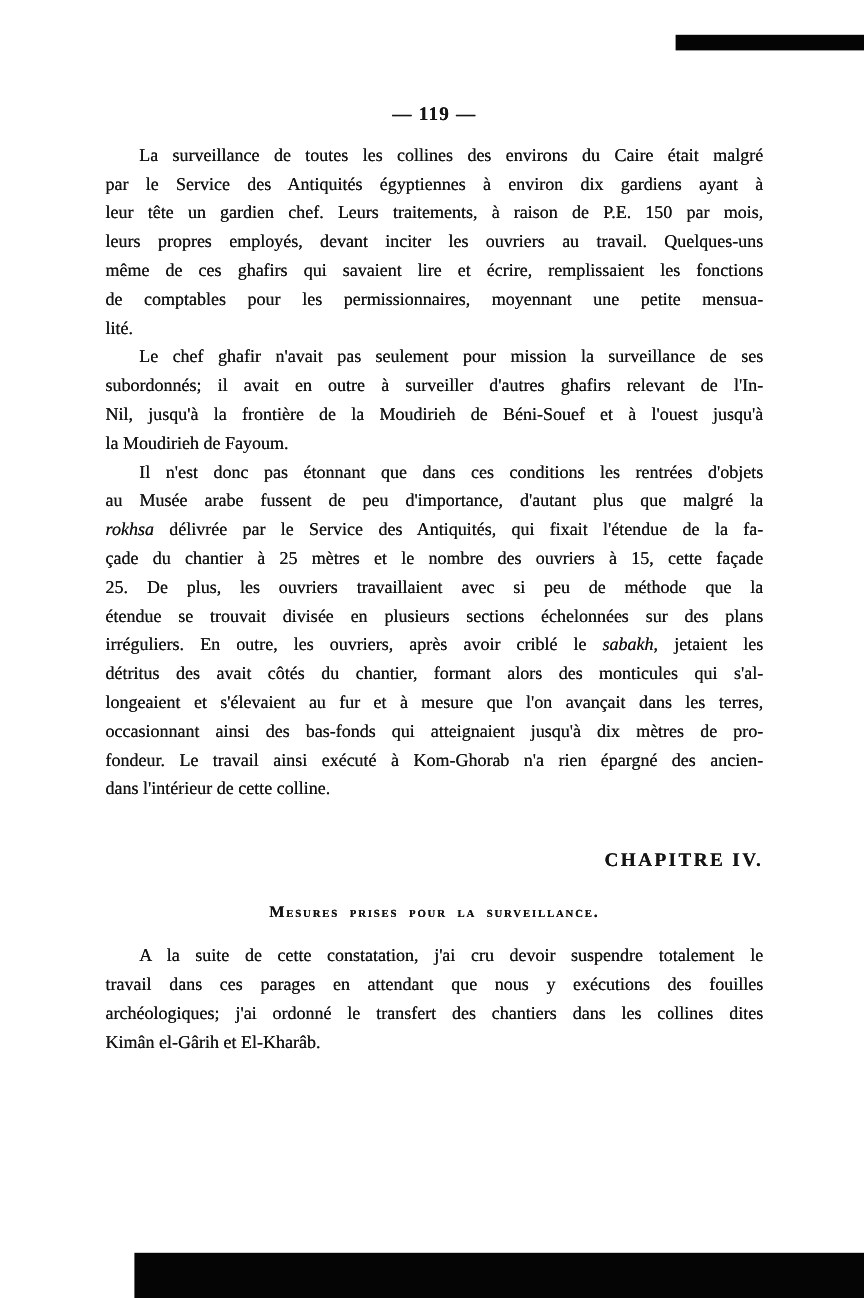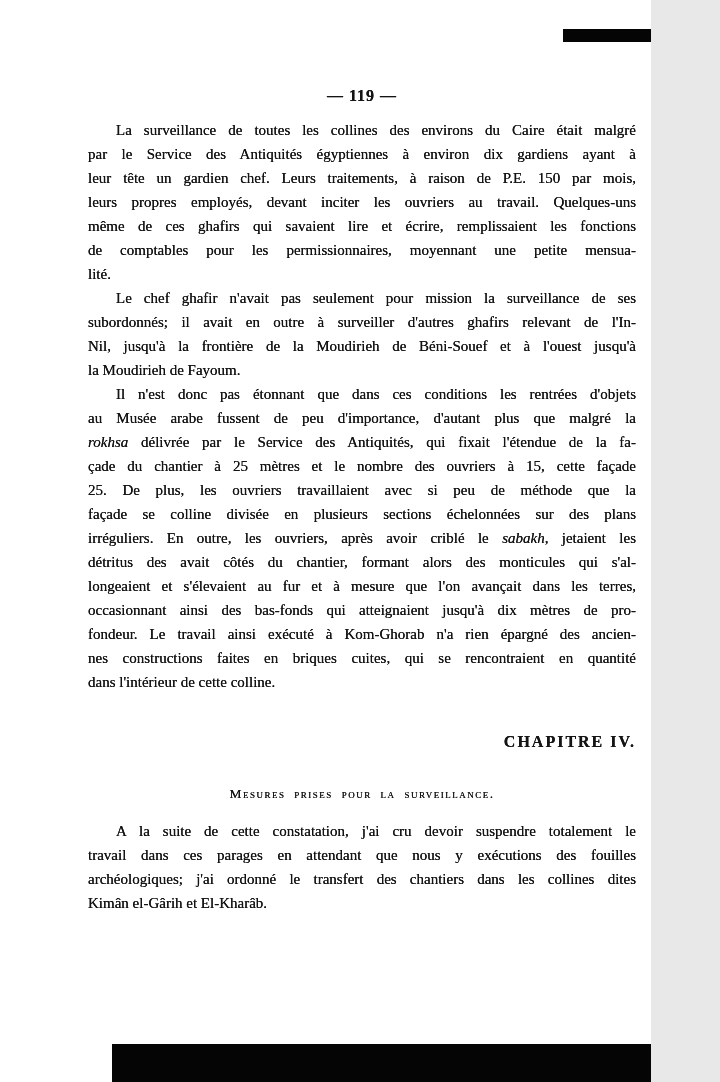--- a/index.html
+++ b/index.html
@@ -1,19 +1,19 @@
 <!DOCTYPE html>
 <html><head>
 <meta charset="utf-8">
 <title>Page 119</title>
 <style>
   html, body { margin: 0; padding: 0; background: #e8e8e8; }
   .page {
     position: relative;
-    width: 651px;
+    width: 720px;
     height: 1082px;
     background: #ffffff;
     overflow: hidden;
     font-family: "Liberation Serif", "DejaVu Serif", serif;
     color: #141414;
   }
   .content {
     position: absolute;
     left: 88px;
     top: 0;
@@ -43,24 +43,24 @@
   .line-last { text-align-last: left; white-space: normal; }
   .chapter-heading {
     margin-top: 36px;
     text-align: right;
     font-size: 16px;
     font-weight: bold;
     letter-spacing: 2px;
     text-shadow: 0 0 0.5px currentColor;
   }
   .chapter-subtitle {
-    margin-top: 28px;
+    margin-top: 18px;
     text-align: center;
     font-size: 13.5px;
-    font-weight: normal;
+    font-weight: bold;
     font-variant: small-caps;
     letter-spacing: 1.5px;
     word-spacing: 4px;
     text-shadow: 0 0 0.4px currentColor;
   }
   .closing { margin-top: 13px; }
   .scan-bar {
     position: absolute;
     background: #050505;
   }
@@ -104,27 +104,26 @@
           <div class="line">Nil, jusqu'à la frontière de la Moudirieh de Béni-Souef et à l'ouest jusqu'à</div>
           <div class="line line-last">la Moudirieh de Fayoum.</div>
         </div>
 
       <div class="paragraph">
           <div class="line line-first">Il n'est donc pas étonnant que dans ces conditions les rentrées d'objets</div>
           <div class="line">au Musée arabe fussent de peu d'importance, d'autant plus que malgré la</div>
           <div class="line"><i>rokhsa</i> délivrée par le Service des Antiquités, qui fixait l'étendue de la fa-</div>
           <div class="line">çade du chantier à 25 mètres et le nombre des ouvriers à 15, cette façade</div>
           <div class="line">25. De plus, les ouvriers travaillaient avec si peu de méthode que la</div>
-          <div class="line">façade se colline divisée en plusieurs sections échelonnées sur des plans</div>
+          <div class="line">étendue se trouvait divisée en plusieurs sections échelonnées sur des plans</div>
           <div class="line">irréguliers. En outre, les ouvriers, après avoir criblé le <i>sabakh</i>, jetaient les</div>
           <div class="line">détritus des avait côtés du chantier, formant alors des monticules qui s'al-</div>
           <div class="line">longeaient et s'élevaient au fur et à mesure que l'on avançait dans les terres,</div>
           <div class="line">occasionnant ainsi des bas-fonds qui atteignaient jusqu'à dix mètres de pro-</div>
           <div class="line">fondeur. Le travail ainsi exécuté à Kom-Ghorab n'a rien épargné des ancien-</div>
-          <div class="line">nes constructions faites en briques cuites, qui se rencontraient en quantité</div>
           <div class="line line-last">dans l'intérieur de cette colline.</div>
         </div>
 
       <div class="chapter-heading">CHAPITRE IV.</div>
 
       <div class="chapter-subtitle">Mesures prises pour la surveillance.</div>
 
       <div class="paragraph closing">
           <div class="line line-first">A la suite de cette constatation, j'ai cru devoir suspendre totalement le</div>
           <div class="line">travail dans ces parages en attendant que nous y exécutions des fouilles</div>

